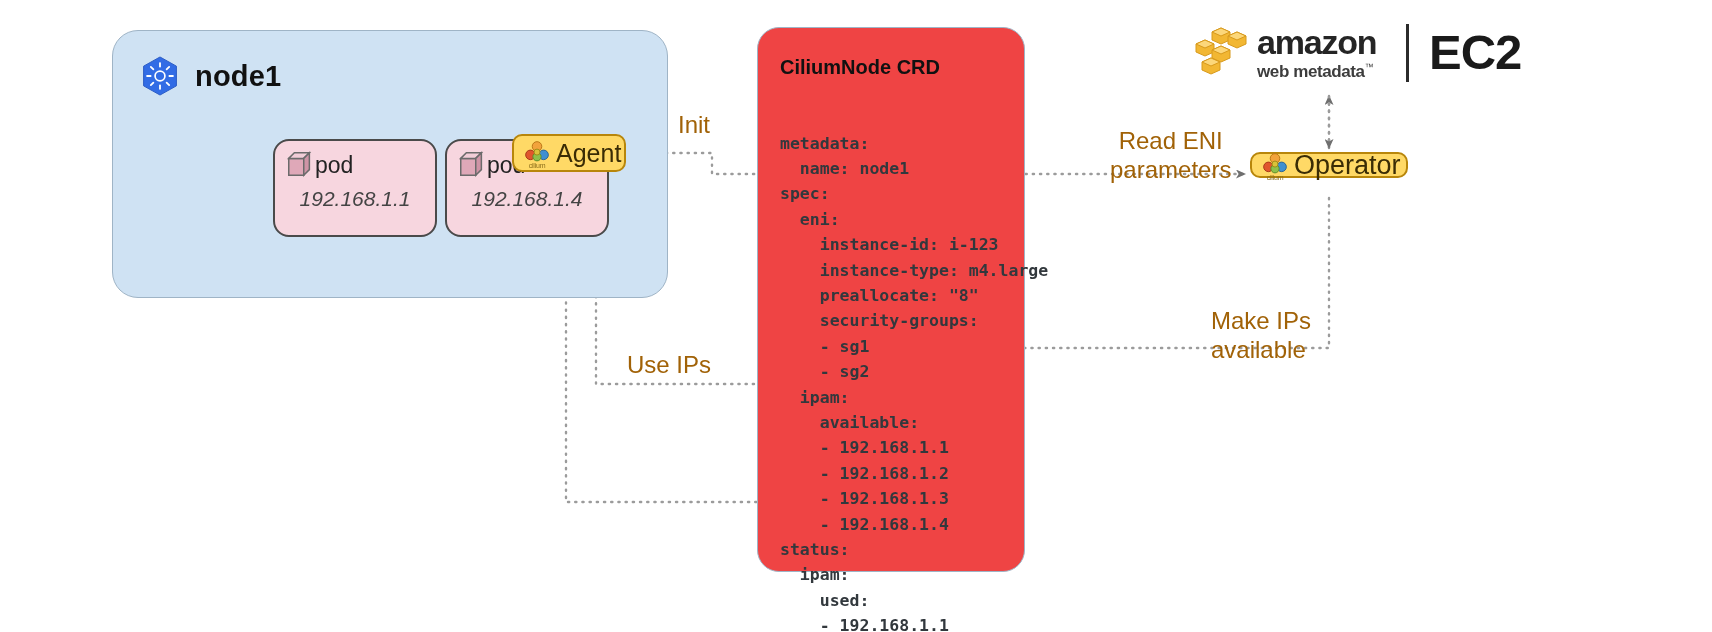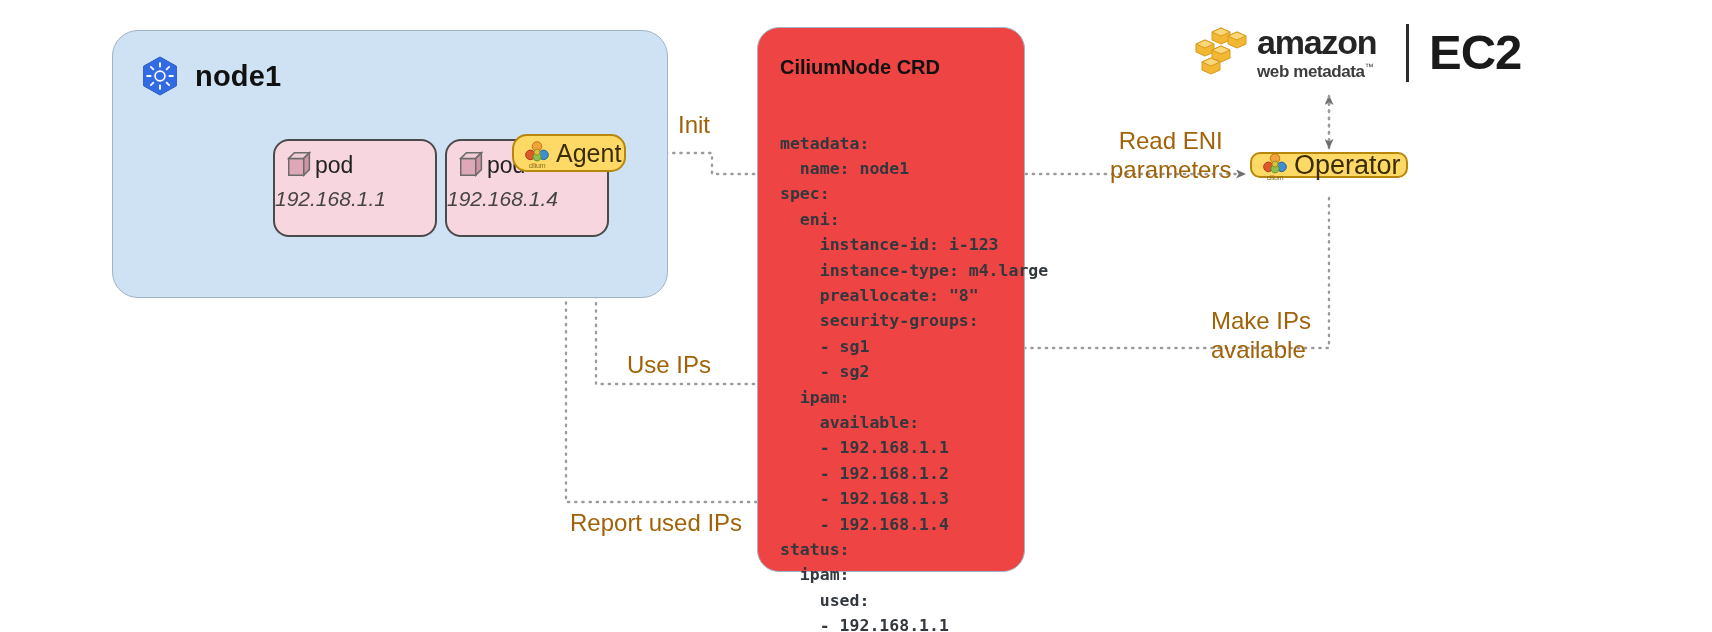--- a/index.html
+++ b/index.html
@@ -29,32 +29,32 @@
     position:absolute;top:108px;width:164px;height:98px;
     background:#f7d6df;border:2px solid #4a4a4a;border-radius:16px;
     box-sizing:border-box;
   }
   .pod.p1{left:160px;}
   .pod.p2{left:332px;}
   .pod-head{position:absolute;left:10px;top:8px;display:flex;align-items:flex-end;gap:0;}
   .cube-icon{width:30px;height:30px;display:block;}
   .pod-label{font-size:23px;color:#222;font-family:"Liberation Sans", sans-serif;}
   .pod-ip{
-    position:absolute;left:0;right:0;top:46px;
+    position:absolute;left:0;right:0;top:46px;text-align:center;
     font-size:21px;font-style:italic;color:#444;
     font-family:"Liberation Sans", sans-serif;
   }
 
   
   .cil-box{
     position:absolute;background:#ffd966;border:2px solid #b8860b;
     border-radius:10px;box-sizing:border-box;display:flex;align-items:center;
     padding-left:8px;gap:4px;
   }
-  .cil-box.agent{left:512px;top:134px;width:114px;height:38px;border-radius:15px;}
+  .cil-box.agent{left:512px;top:134px;width:114px;height:38px;}
   .cil-box.operator{left:1250px;top:152px;width:158px;height:26px;}
   .cil-logo{width:30px;height:30px;position:relative;display:block;flex:none;}
   .cil-word{
     position:absolute;left:0;bottom:-1px;width:30px;text-align:center;
     font-size:7px;color:#8a6d1a;font-family:"Liberation Sans", sans-serif;
     letter-spacing:-.2px;
   }
   .cil-label{font-size:25px;color:#3a2c05;font-family:"Liberation Sans", sans-serif;}
   .cil-box.operator .cil-label{font-size:27px;}
 
@@ -256,17 +256,16 @@
       </svg>
       <span class="cil-word">cilium</span>
     </span>
     <span class="cil-label">Operator</span>
   </div>
 
   <div class="flow-label lbl-init">Init</div>
   <div class="flow-label lbl-read">Read ENI
 parameters</div>
   <div class="flow-label lbl-useips">Use IPs</div>
-  <div class="flow-label lbl-report">Report used IPs</div>
   <div class="flow-label lbl-make">Make IPs
 available</div>
 
 </div>
 
 </body></html>

